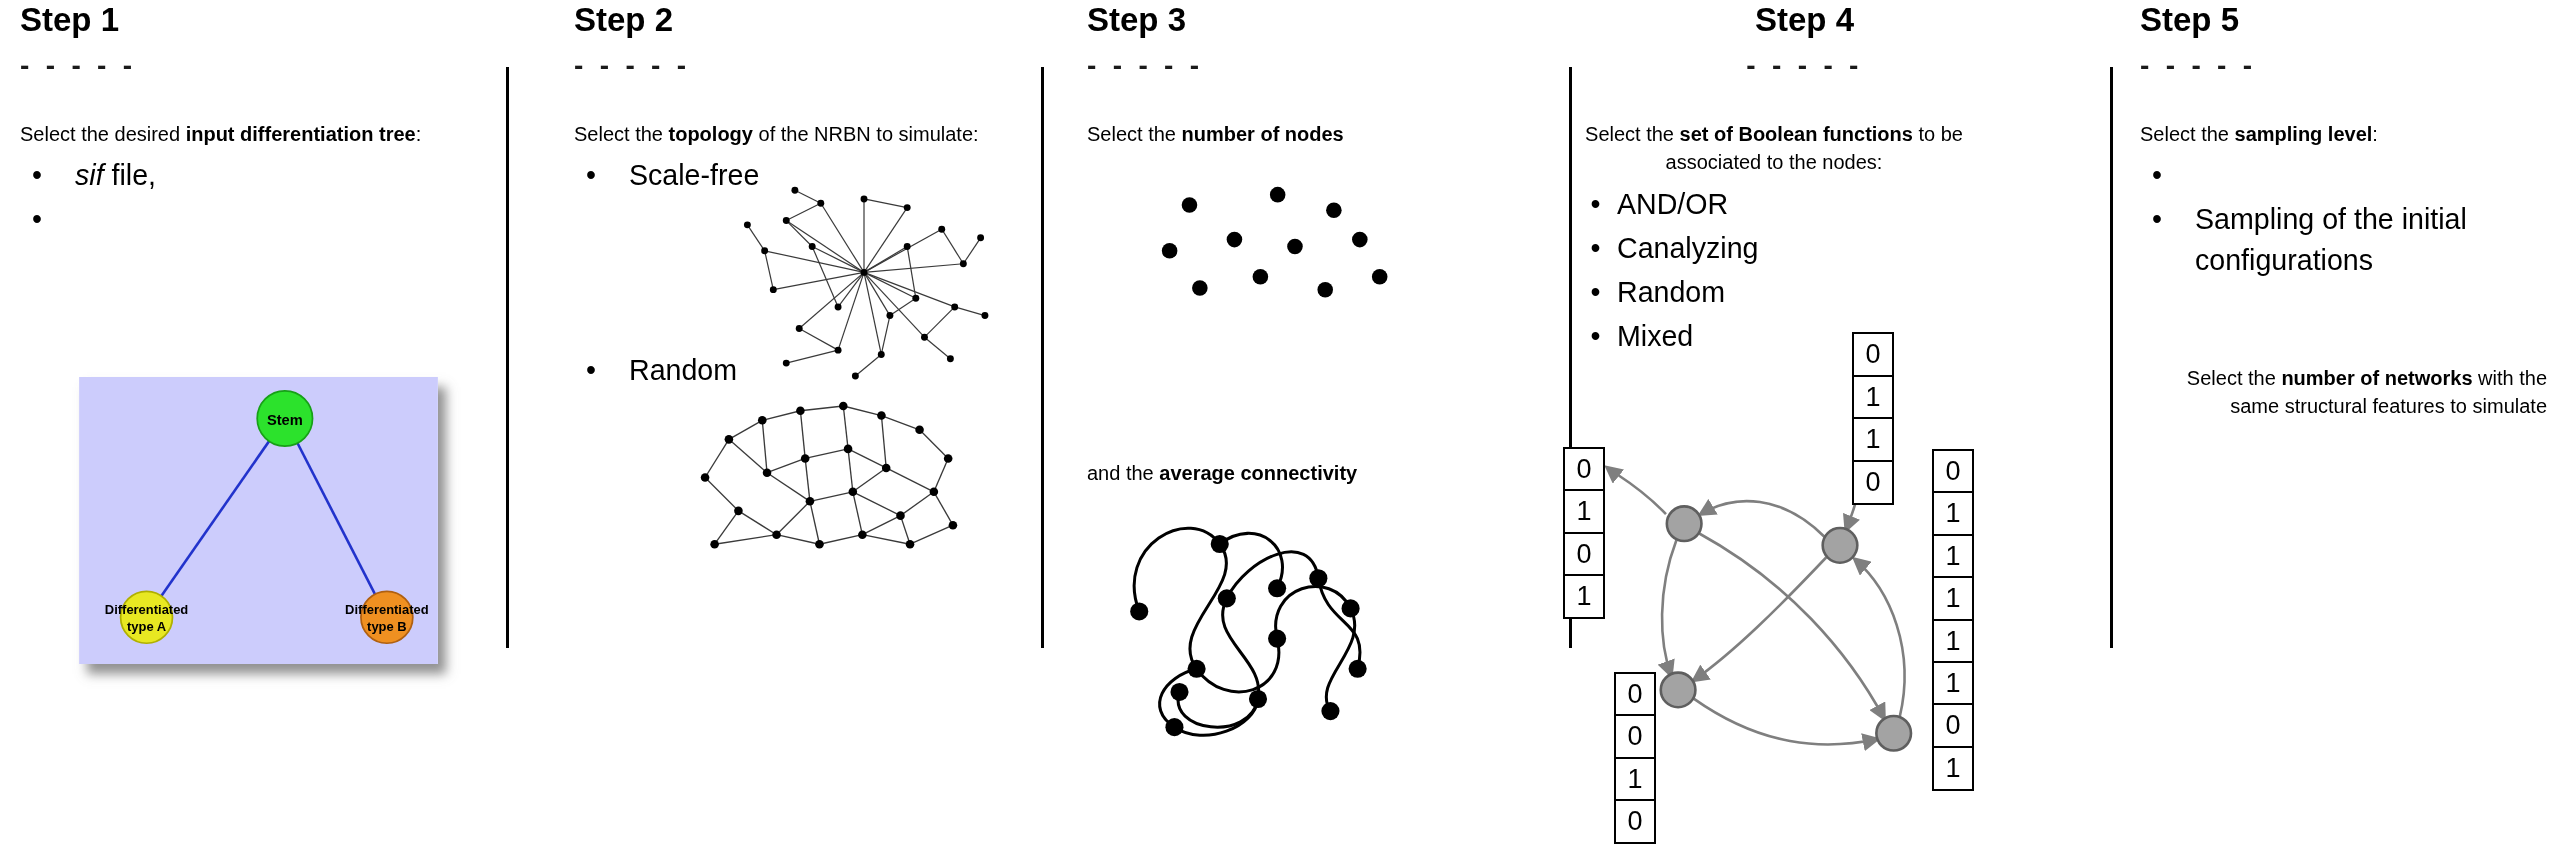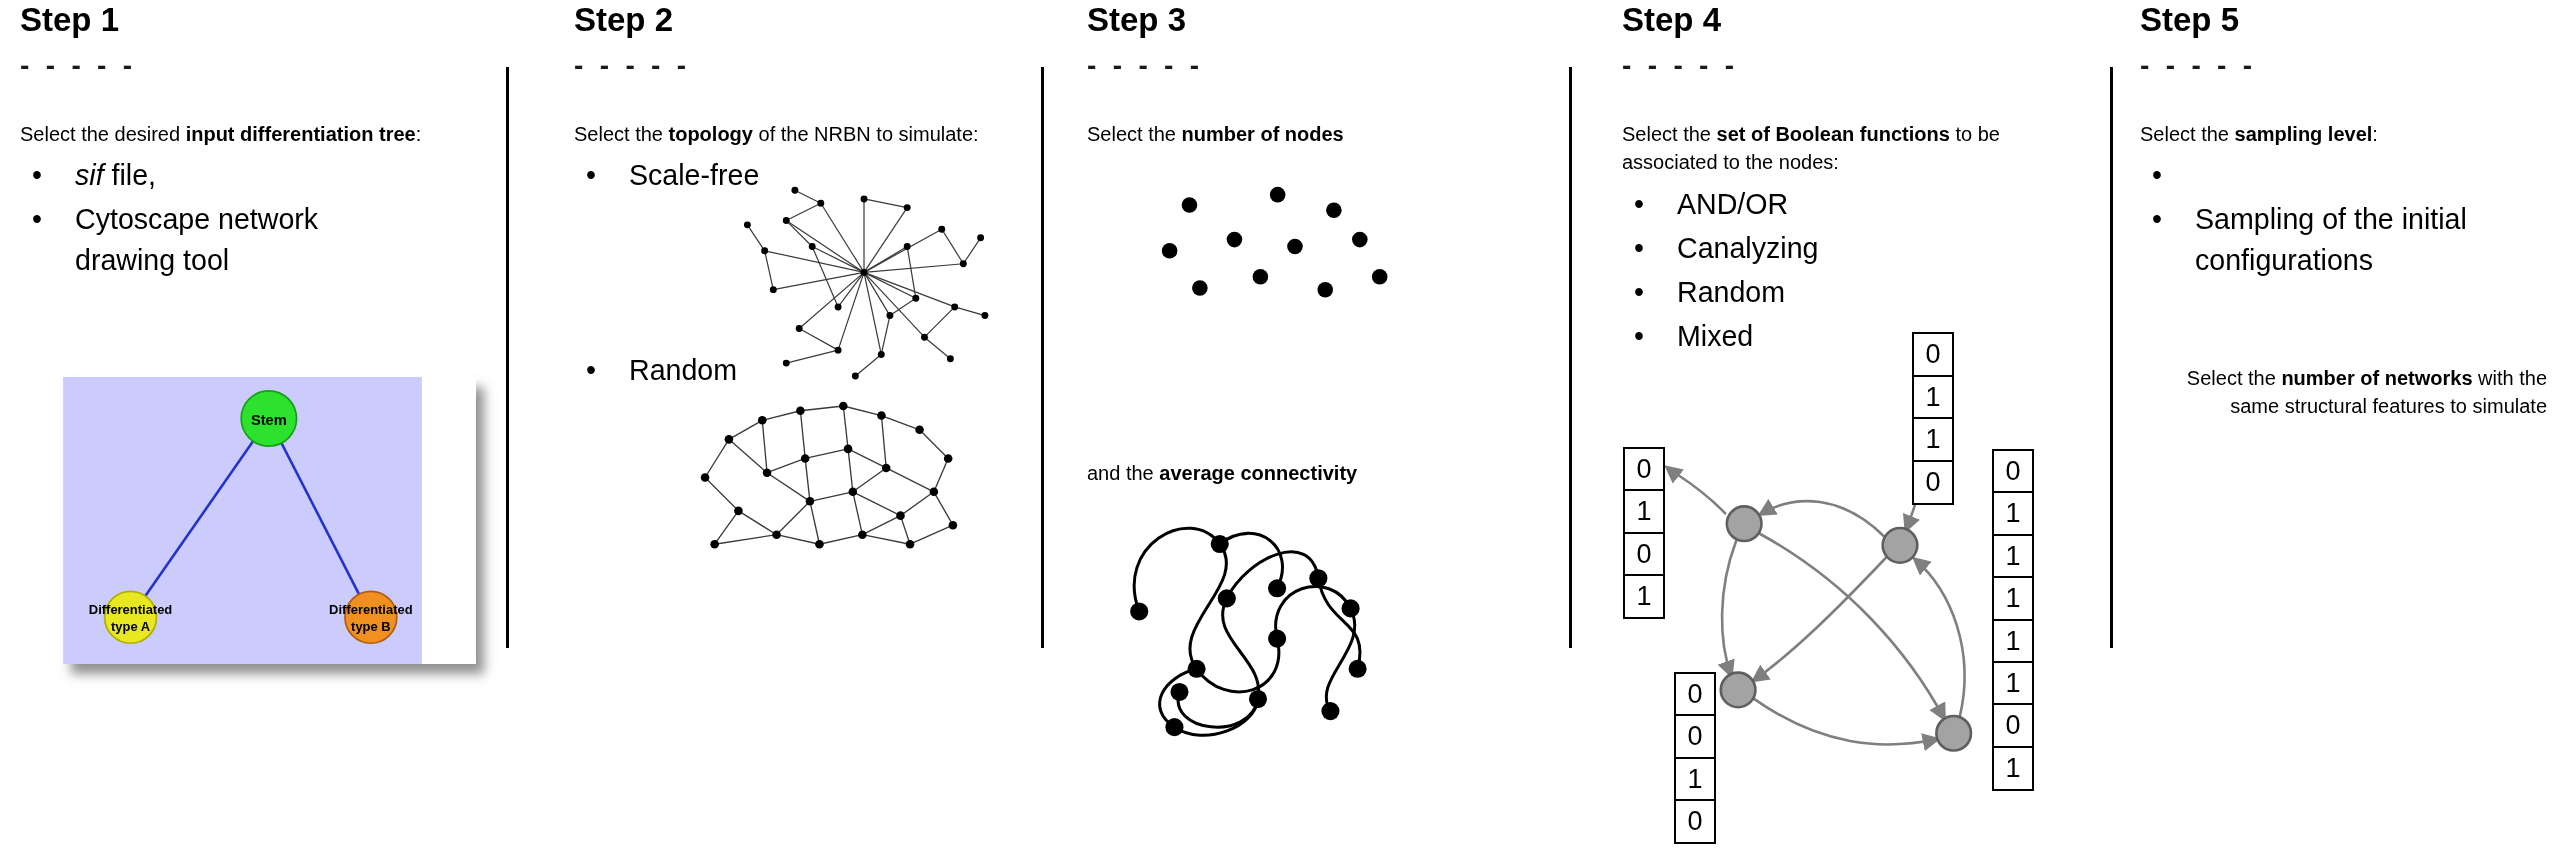--- a/index.html
+++ b/index.html
@@ -15,21 +15,21 @@
   .para b { font-weight: bold; }
   .bullets { margin-top: 7px; }
   .bullet { display: flex; margin: 3.5px 0 0 12px; font-size: 28.6px; line-height: 1.42; }
   .bullet .bdot { width: 43px; flex: none; }
   .bullet .btext { flex: 0 1 auto; }
   .divider { position: absolute; top: 67px; width: 2.6px; height: 581px; background: #000; }
   .figure { position: absolute; }
 
   
   .tree-box {
-    left: 43px; top: 377px; width: 413px; height: 287px;
+    left: 59px; top: 377px; width: 359px; height: 287px;
     box-shadow: 7.8px 9.5px 10.4px rgba(110,110,110,0.75);
   }
   .tree-box svg { display: block; }
   .tree-label { font-weight: bold; fill: #000; text-anchor: middle; }
 
   
   .btable { position: absolute; display: flex; flex-direction: column; }
   .bcell {
     width: 42px; height: 45px; margin-top: -2.6px; border: 2.6px solid #000;
     background: #fff; display: flex; align-items: center; justify-content: center;
@@ -52,21 +52,20 @@
   <div class="para" style="width:407px;">
     <span>Select the desired </span><b>input differentiation tree</b><span>:</span>
   </div>
   <div class="bullets">
     <div class="bullet">
       <span class="bdot">•</span>
       <span class="btext" style="max-width:277px;"><i>sif</i><span> file,</span></span>
     </div>
     <div class="bullet">
       <span class="bdot">•</span>
-      <span class="btext" style="max-width:260px;">Cytoscape network drawing tool</span>
     </div>
   </div>
   <div class="figure tree-box">
     <svg width="359" height="287" viewBox="0 0 415 332">
       <rect x="0" y="0" width="415" height="332" fill="#ccccfc"></rect>
       <line x1="238" y1="48" x2="78" y2="278" stroke-width="3" stroke="#2233cc"></line>
       <line x1="238" y1="48" x2="356" y2="278" stroke-width="3" stroke="#2233cc"></line>
       <circle cx="238" cy="48" r="32" stroke="#17a017" stroke-width="2" fill="#2ce22c"></circle>
       <circle cx="78" cy="278" r="30" stroke="#b0b000" stroke-width="2" fill="#e8e822"></circle>
       <circle cx="356" cy="278" r="30" stroke="#b06010" stroke-width="2" fill="#ef9021"></circle>
@@ -268,21 +267,21 @@
       <circle cx="122" cy="112" r="9"></circle>
     <circle cx="213" cy="92" r="9"></circle>
       <circle cx="252" cy="182" r="9"></circle>
       <circle cx="172" cy="102" r="9"></circle>
     <circle cx="70" cy="240" r="9"></circle>
   </svg>
 </div>
 
 <div class="divider" style="left:1569px;"></div>
 
-<div class="col" style="left:1622px; width:485px;">
+<div class="col" style="left:1562px; width:485px;text-align:center;">
   <div class="step-title">Step 4</div>
   <div class="dashes">- - - - -</div>
   <div class="para" style="width:424px;">
     <span>Select the </span><b>set of Boolean functions</b><span> to be associated to the nodes:</span>
   </div>
   <div class="bullets">
     <div class="bullet">
       <span class="bdot">•</span>
       <span class="btext">AND/OR</span>
     </div>

